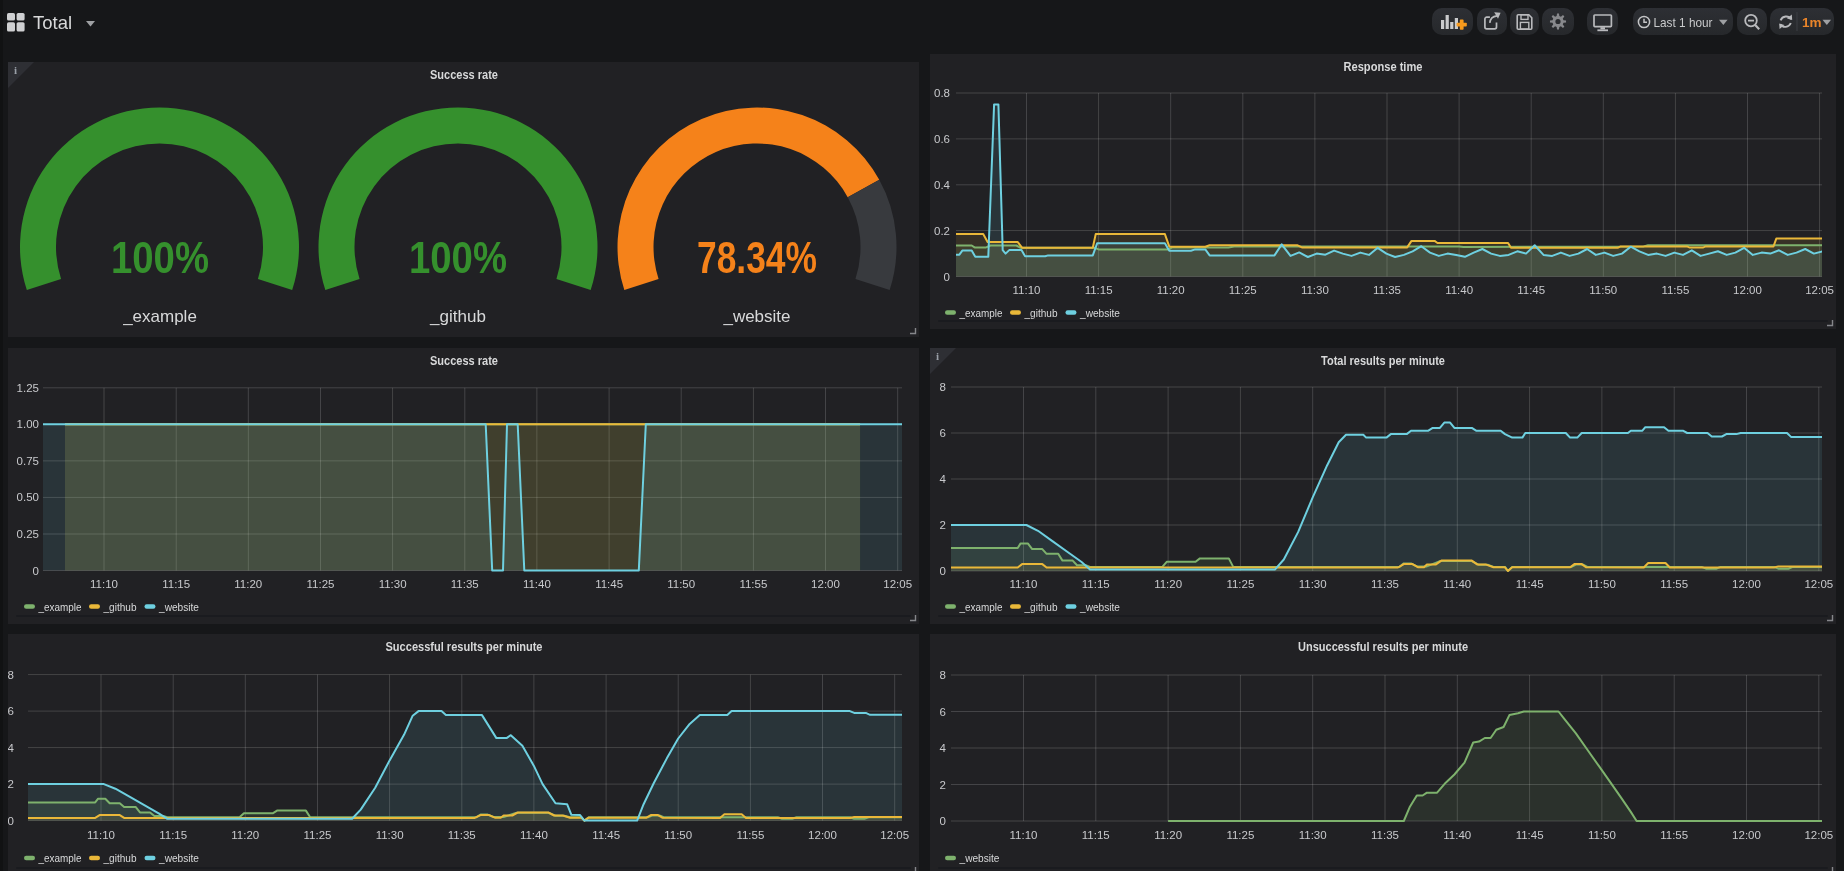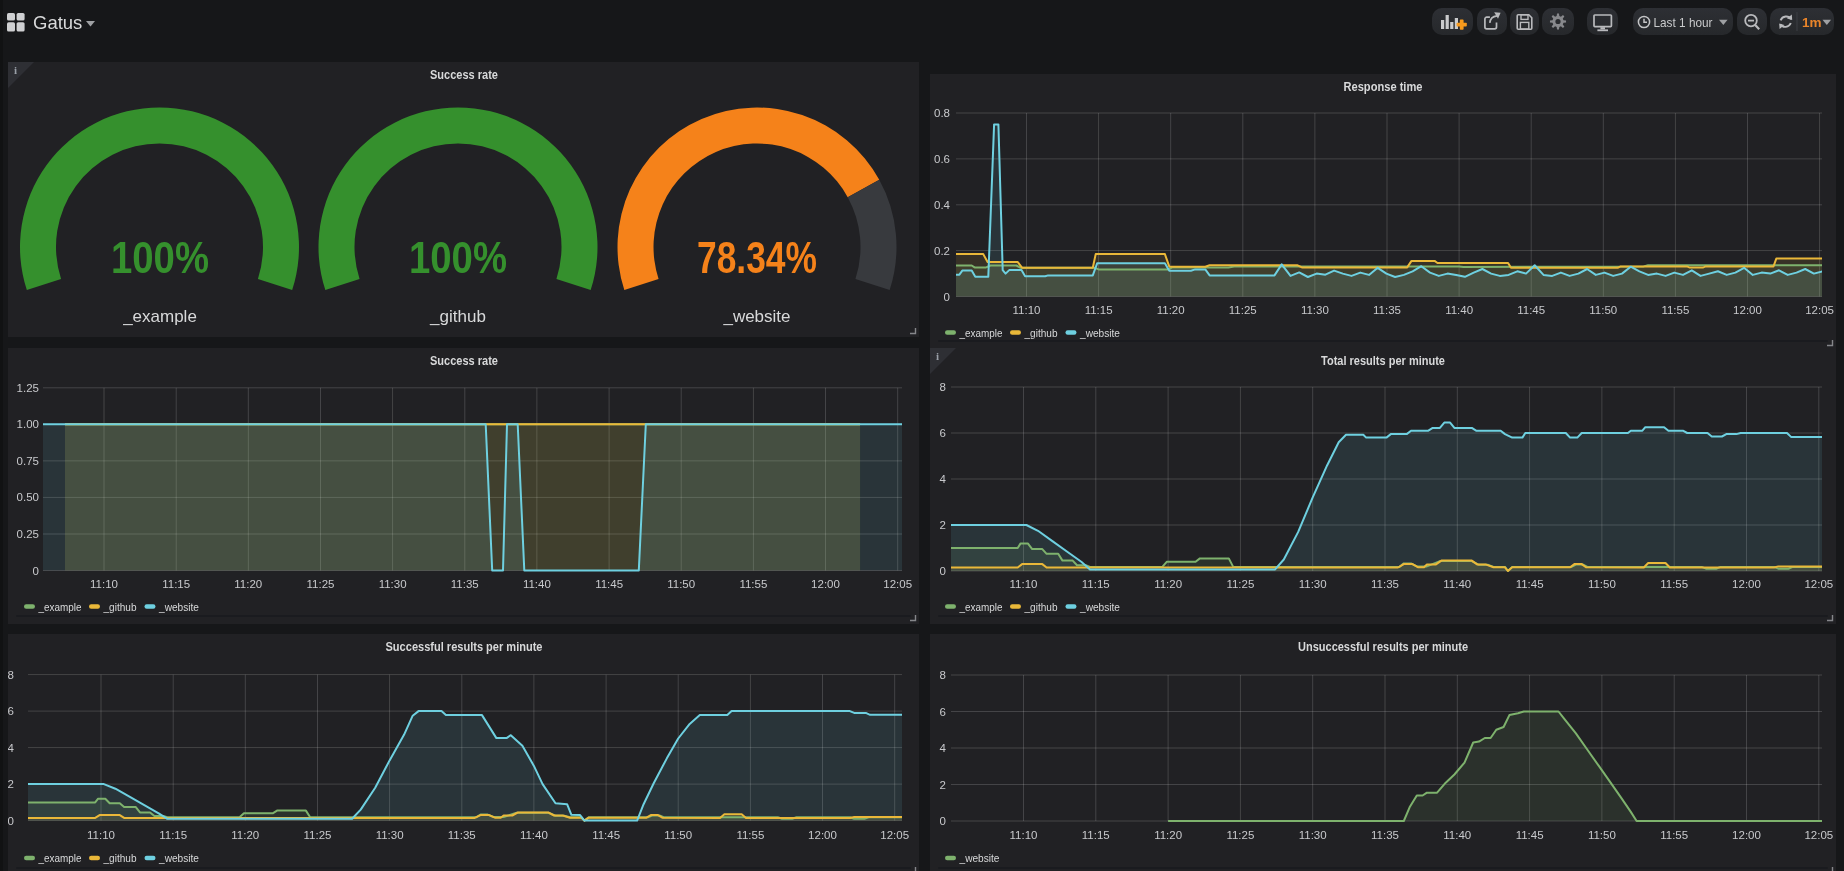--- a/index.html
+++ b/index.html
@@ -9,21 +9,21 @@
 </style></head><body>
 <div style="position:absolute;left:0;top:0;width:3px;height:871px;background:#111213"></div>
 <svg style="position:absolute;left:7px;top:12px" width="18" height="20" viewBox="0 0 18 20">
     <g fill="#cfd0d2">
       <rect x="0" y="1" width="8" height="7.6" rx="1.6"></rect>
       <rect x="9.6" y="1" width="8" height="7.6" rx="1.6"></rect>
       <rect x="0" y="10.2" width="8" height="9.4" rx="1.6"></rect>
       <rect x="9.6" y="10.2" width="8" height="9.4" rx="1.6"></rect>
     </g>
   </svg>
-<div style="position:absolute;left:33px;top:12px;font-size:18.5px;color:#d8d9da">Gatus</div>
+<div style="position:absolute;left:33px;top:12px;font-size:18.5px;color:#d8d9da">Total</div>
 <svg style="position:absolute;left:86px;top:21px" width="10" height="6" viewBox="0 0 10 6">
     <path d="M0,0 h9 l-4.5,5.5 Z" fill="#9ea0a3"></path>
   </svg>
 <div class="nb" style="left:1432px;width:41px">
     <svg width="41" height="27" viewBox="0 0 41 27">
       <g fill="#c9cacc">
         <rect x="9" y="12" width="3.2" height="9"></rect>
         <rect x="13.6" y="7" width="3.2" height="14"></rect>
         <rect x="18.2" y="14" width="3.2" height="7"></rect>
         <rect x="22.8" y="10" width="3.2" height="11"></rect>
@@ -96,21 +96,21 @@
 <text x="458" y="272.5" text-anchor="middle" font-size="44" font-weight="bold" fill="#35902D" textLength="98" lengthAdjust="spacingAndGlyphs">100%</text>
 <text x="458" y="321.5" text-anchor="middle" font-size="17" fill="#d8d9da">_github</text>
 <path d="M624.33,290.11 A139.5,139.5 0 0 1 879.26,179.83 L847.71,197.16 A103.5,103.5 0 0 0 658.57,278.98 Z" fill="#F5821A"></path>
 <path d="M879.26,179.83 A139.5,139.5 0 0 1 889.67,290.11 L855.43,278.98 A103.5,103.5 0 0 0 847.71,197.16 Z" fill="#383A3E"></path>
 <text x="757" y="272.5" text-anchor="middle" font-size="44" font-weight="bold" fill="#F5821A" textLength="120" lengthAdjust="spacingAndGlyphs">78.34%</text>
 <text x="757" y="321.5" text-anchor="middle" font-size="17" fill="#d8d9da">_website</text>
 <path d="M8,62 h26 l-26,26 Z" fill="#2e2f34"></path>
 <text x="15.5" y="73.5" text-anchor="middle" font-size="11" font-weight="bold" font-family="Liberation Serif, serif" fill="#9aa0a8">i</text>
 <path d="M910,333.5 h5.5 v-5.5" stroke="#85868a" stroke-width="1.4" fill="none"></path>
 </svg></div>
-<div class="panel" style="left:930px;top:74px;width:906px;height:275px">
+<div class="panel" style="left:930px;top:54px;width:906px;height:275px">
 <svg width="906" height="275" viewBox="930 62 906 275" font-family="Liberation Sans, sans-serif">
 <defs>
         <clipPath id="clipp2">
           <rect x="956" y="99" width="866" height="187.5"></rect>
         </clipPath>
       </defs>
 <text x="1383" y="79" text-anchor="middle" font-size="13" font-weight="bold" fill="#d8d9da" textLength="79" lengthAdjust="spacingAndGlyphs">Response time</text>
 <path d="M956,284.5 H1822 M956,238.6 H1822 M956,192.8 H1822 M956,146.9 H1822 M956,101.0 H1822 M1026.5,101 V284.5 M1098.6,101 V284.5 M1170.7,101 V284.5 M1242.8,101 V284.5 M1314.9,101 V284.5 M1387.0,101 V284.5 M1459.1,101 V284.5 M1531.2,101 V284.5 M1603.3,101 V284.5 M1675.4,101 V284.5 M1747.5,101 V284.5 M1819.6,101 V284.5" stroke="rgba(200,200,200,0.10)" fill="none" stroke-width="1"></path>
 <g clip-path="url(#clipp2)">
 <path d="M940.0,253.5 L971.7,253.5 L974.6,255.4 L986.1,255.4 L990.5,253.5 L1016.4,253.5 L1020.7,255.8 L1094.3,255.8 L1098.6,257.4 L1167.8,257.4 L1172.1,255.6 L1228.4,255.6 L1234.1,254.4 L1459.1,254.4 L1463.4,254.9 L1643.7,254.4 L1648.0,253.3 L1836.9,253.3 L1836.9,284.5 L940.0,284.5 Z" fill="#7EB26D" fill-opacity="0.11" stroke="none"></path>

